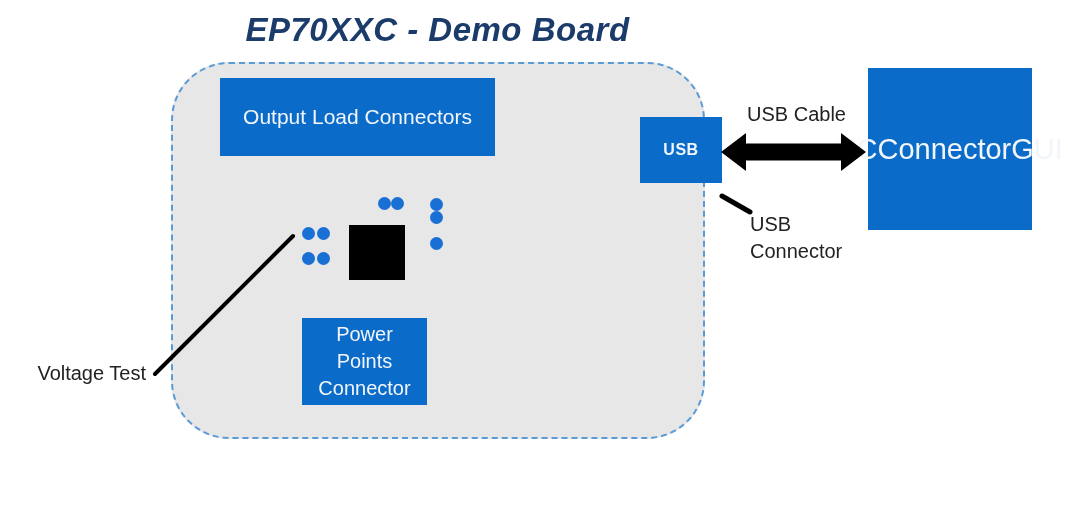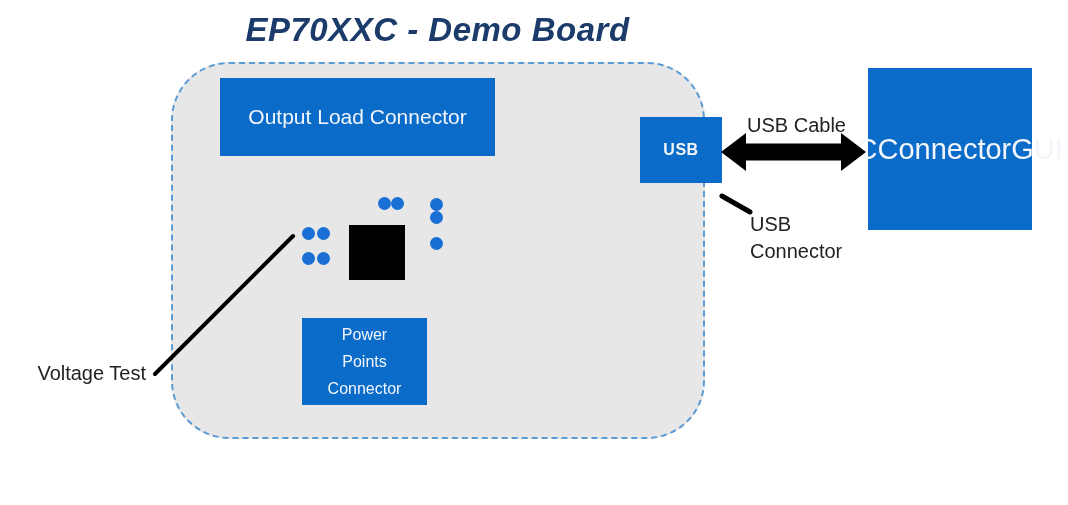--- a/index.html
+++ b/index.html
@@ -17,46 +17,46 @@
     position:absolute;left:171px;top:62px;width:534px;height:377px;
     background:#E7E7E8;border:2px dashed #5B9BD5;border-radius:58px;
     box-sizing:border-box;
   }
   
   .blue-box{
     position:absolute;background:#0B6BC9;color:#F2F6FB;display:flex;
     align-items:center;justify-content:center;text-align:center;
   }
   .box-output{left:220px;top:78px;width:275px;height:78px;font-size:21px;}
-  .box-power{left:302px;top:318px;width:125px;height:87px;font-size:16px;line-height:27px;flex-direction:column;}
+  .box-power{left:302px;top:318px;width:125px;height:87px;font-size:20px;line-height:27px;flex-direction:column;}
   .box-usb{left:640px;top:117px;width:82px;height:66px;font-size:16px;font-weight:bold;letter-spacing:.5px;}
   .box-pc{left:868px;top:68px;width:164px;height:162px;font-size:29px;line-height:47px;flex-direction:row;}
   .box-line{display:block;}
   
   .chip{position:absolute;left:349px;top:225px;width:56px;height:55px;background:#000000;}
   .dot{position:absolute;width:13px;height:13px;border-radius:50%;background:#1A6FD4;}
   
   .label{position:absolute;color:#222222;font-size:20px;line-height:27px;}
-  .label-usb-cable{left:734px;top:113px;width:125px;text-align:center;line-height:24px;}
+  .label-usb-cable{left:734px;top:102px;width:125px;text-align:center;line-height:24px;}
   .label-usb-connector{left:750px;top:211px;text-align:left;}
   .label-voltage{left:28px;top:360px;width:118px;text-align:right;}
   
   .overlay{position:absolute;left:0;top:0;width:1068px;height:505px;pointer-events:none;}
 </style>
 </head>
 <body>
 
 <div id="canvas">
 
   <div class="title">EP70XXC - Demo Board</div>
 
   <div class="board"></div>
 
   <div class="blue-box box-output">
-    <span>Output Load Connector</span>
+    <span>Output Load Connectors</span>
   </div>
 
   <div class="chip"></div>
 
   <div class="dot" style="left:302px;top:227px;"></div>
   <div class="dot" style="left:317px;top:227px;"></div>
   <div class="dot" style="left:302px;top:252px;"></div>
   <div class="dot" style="left:317px;top:252px;"></div>
   <div class="dot" style="left:378px;top:197px;"></div>
   <div class="dot" style="left:391px;top:197px;"></div>

